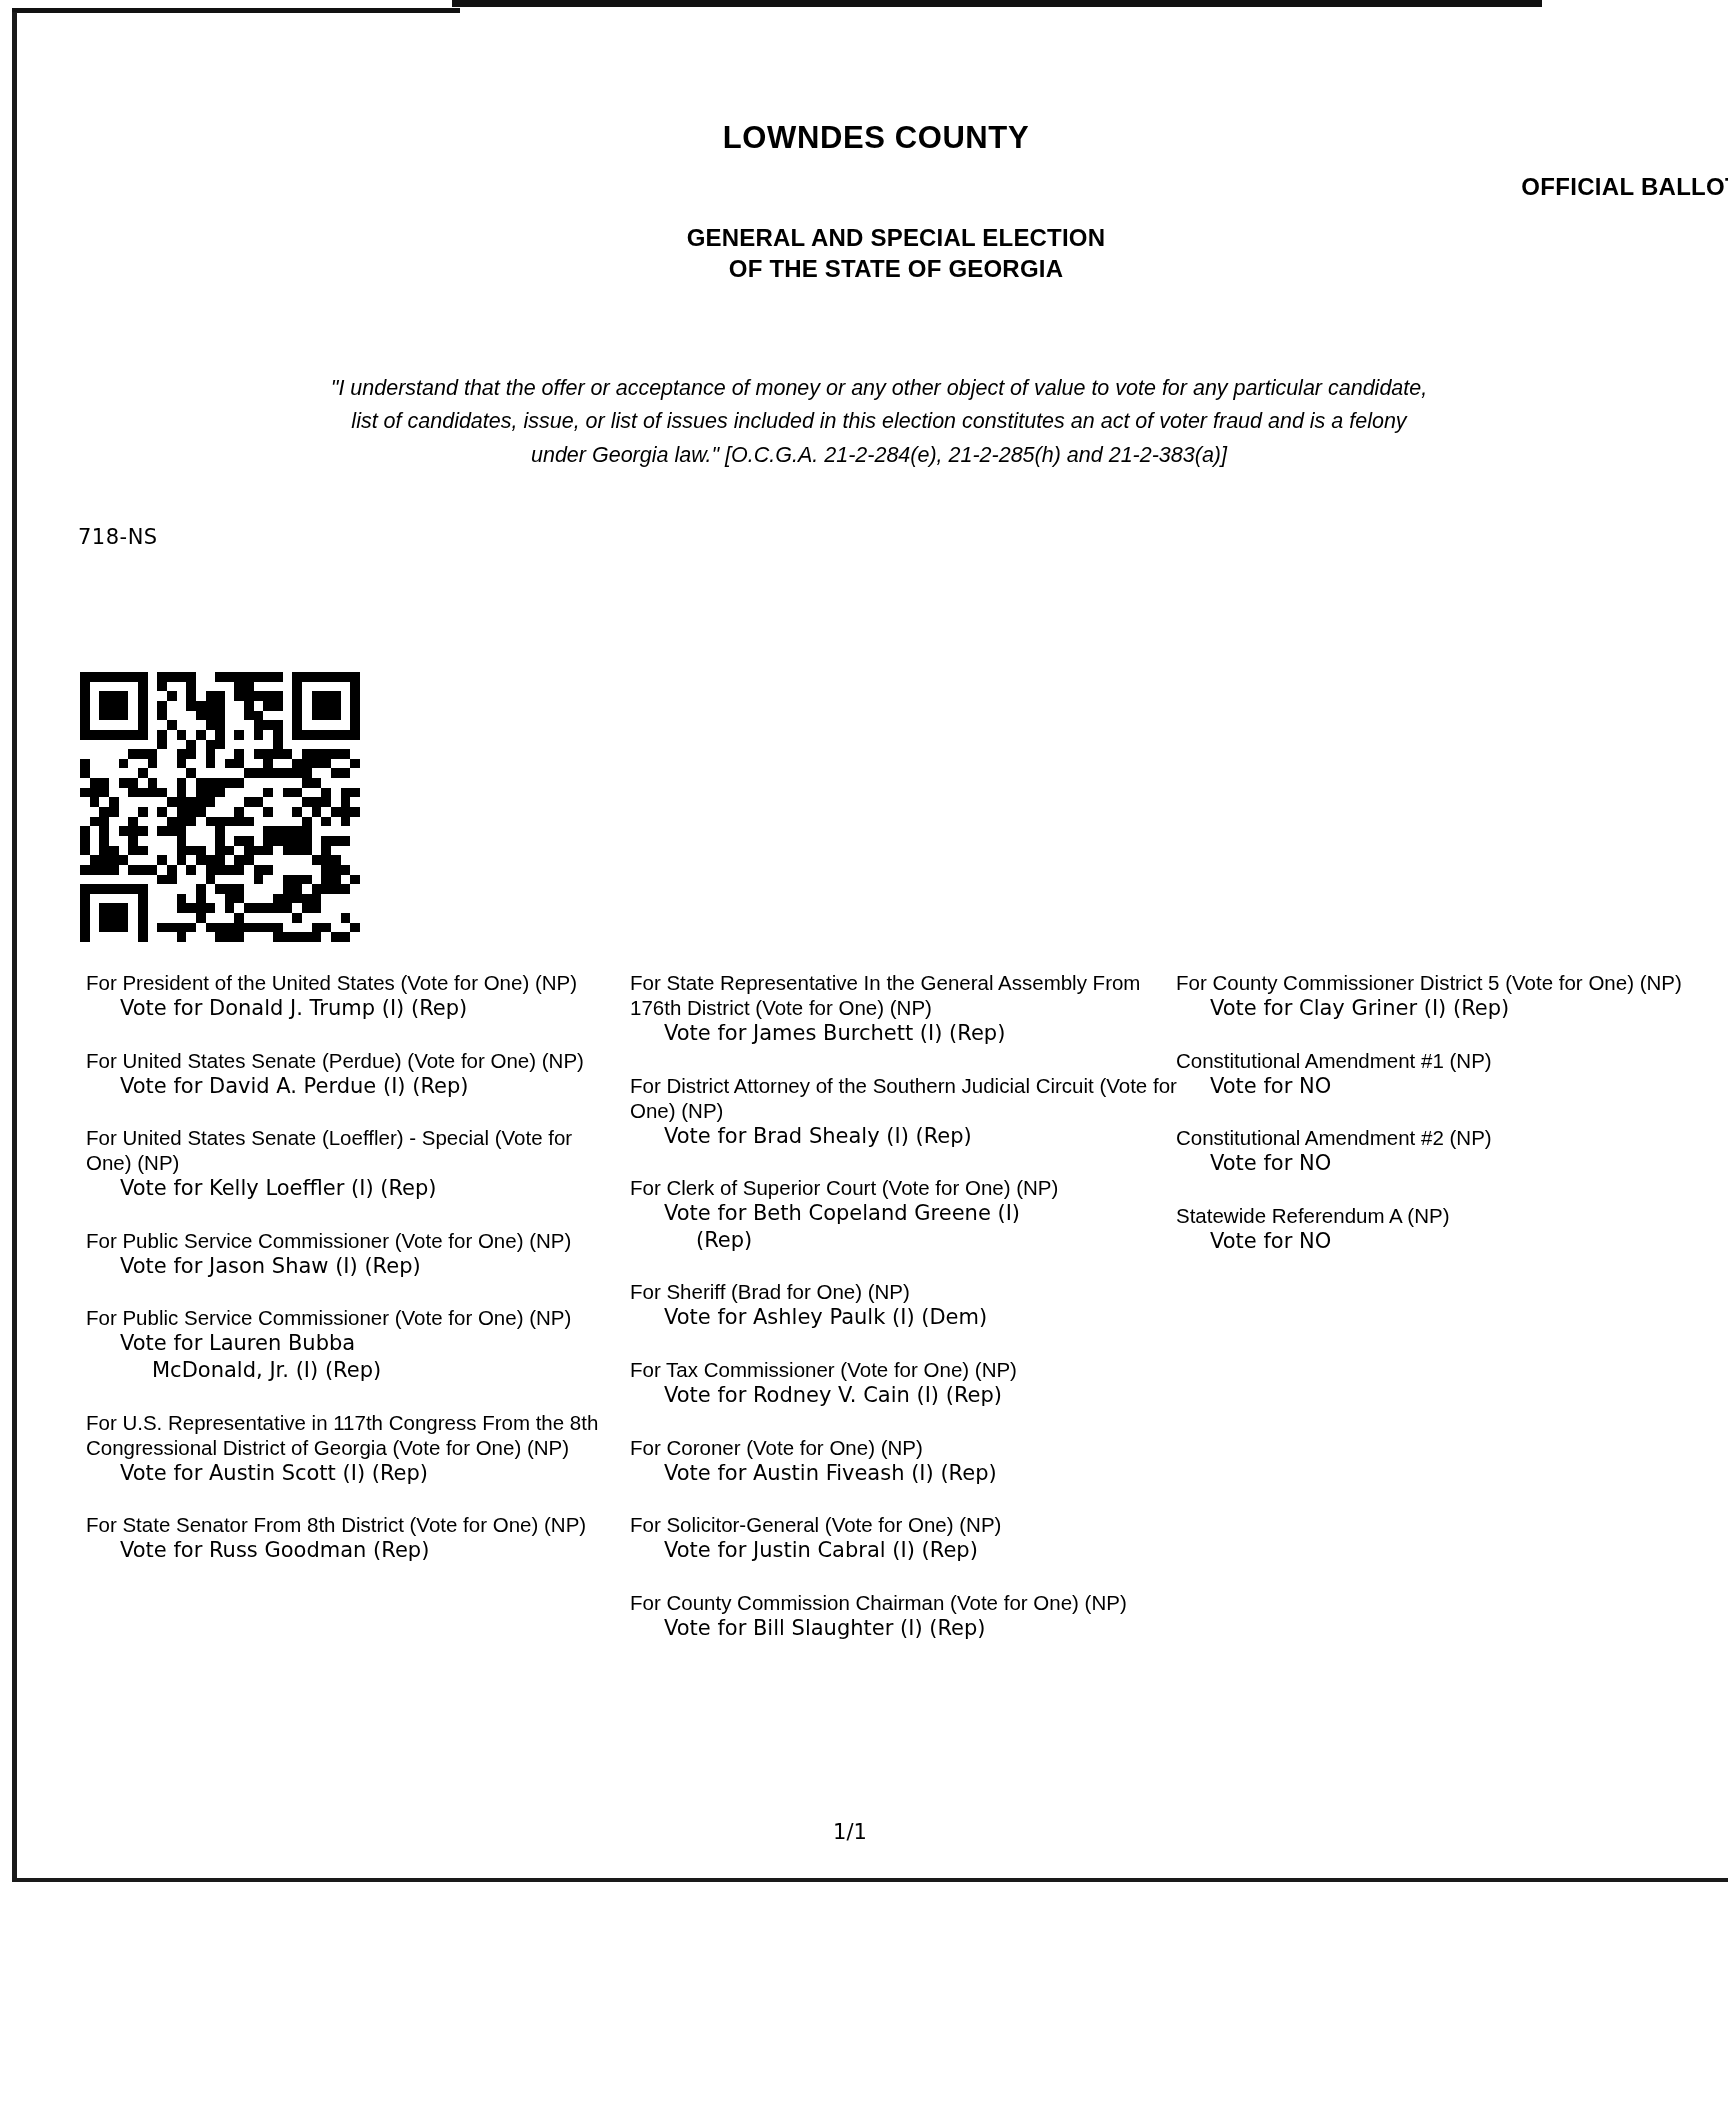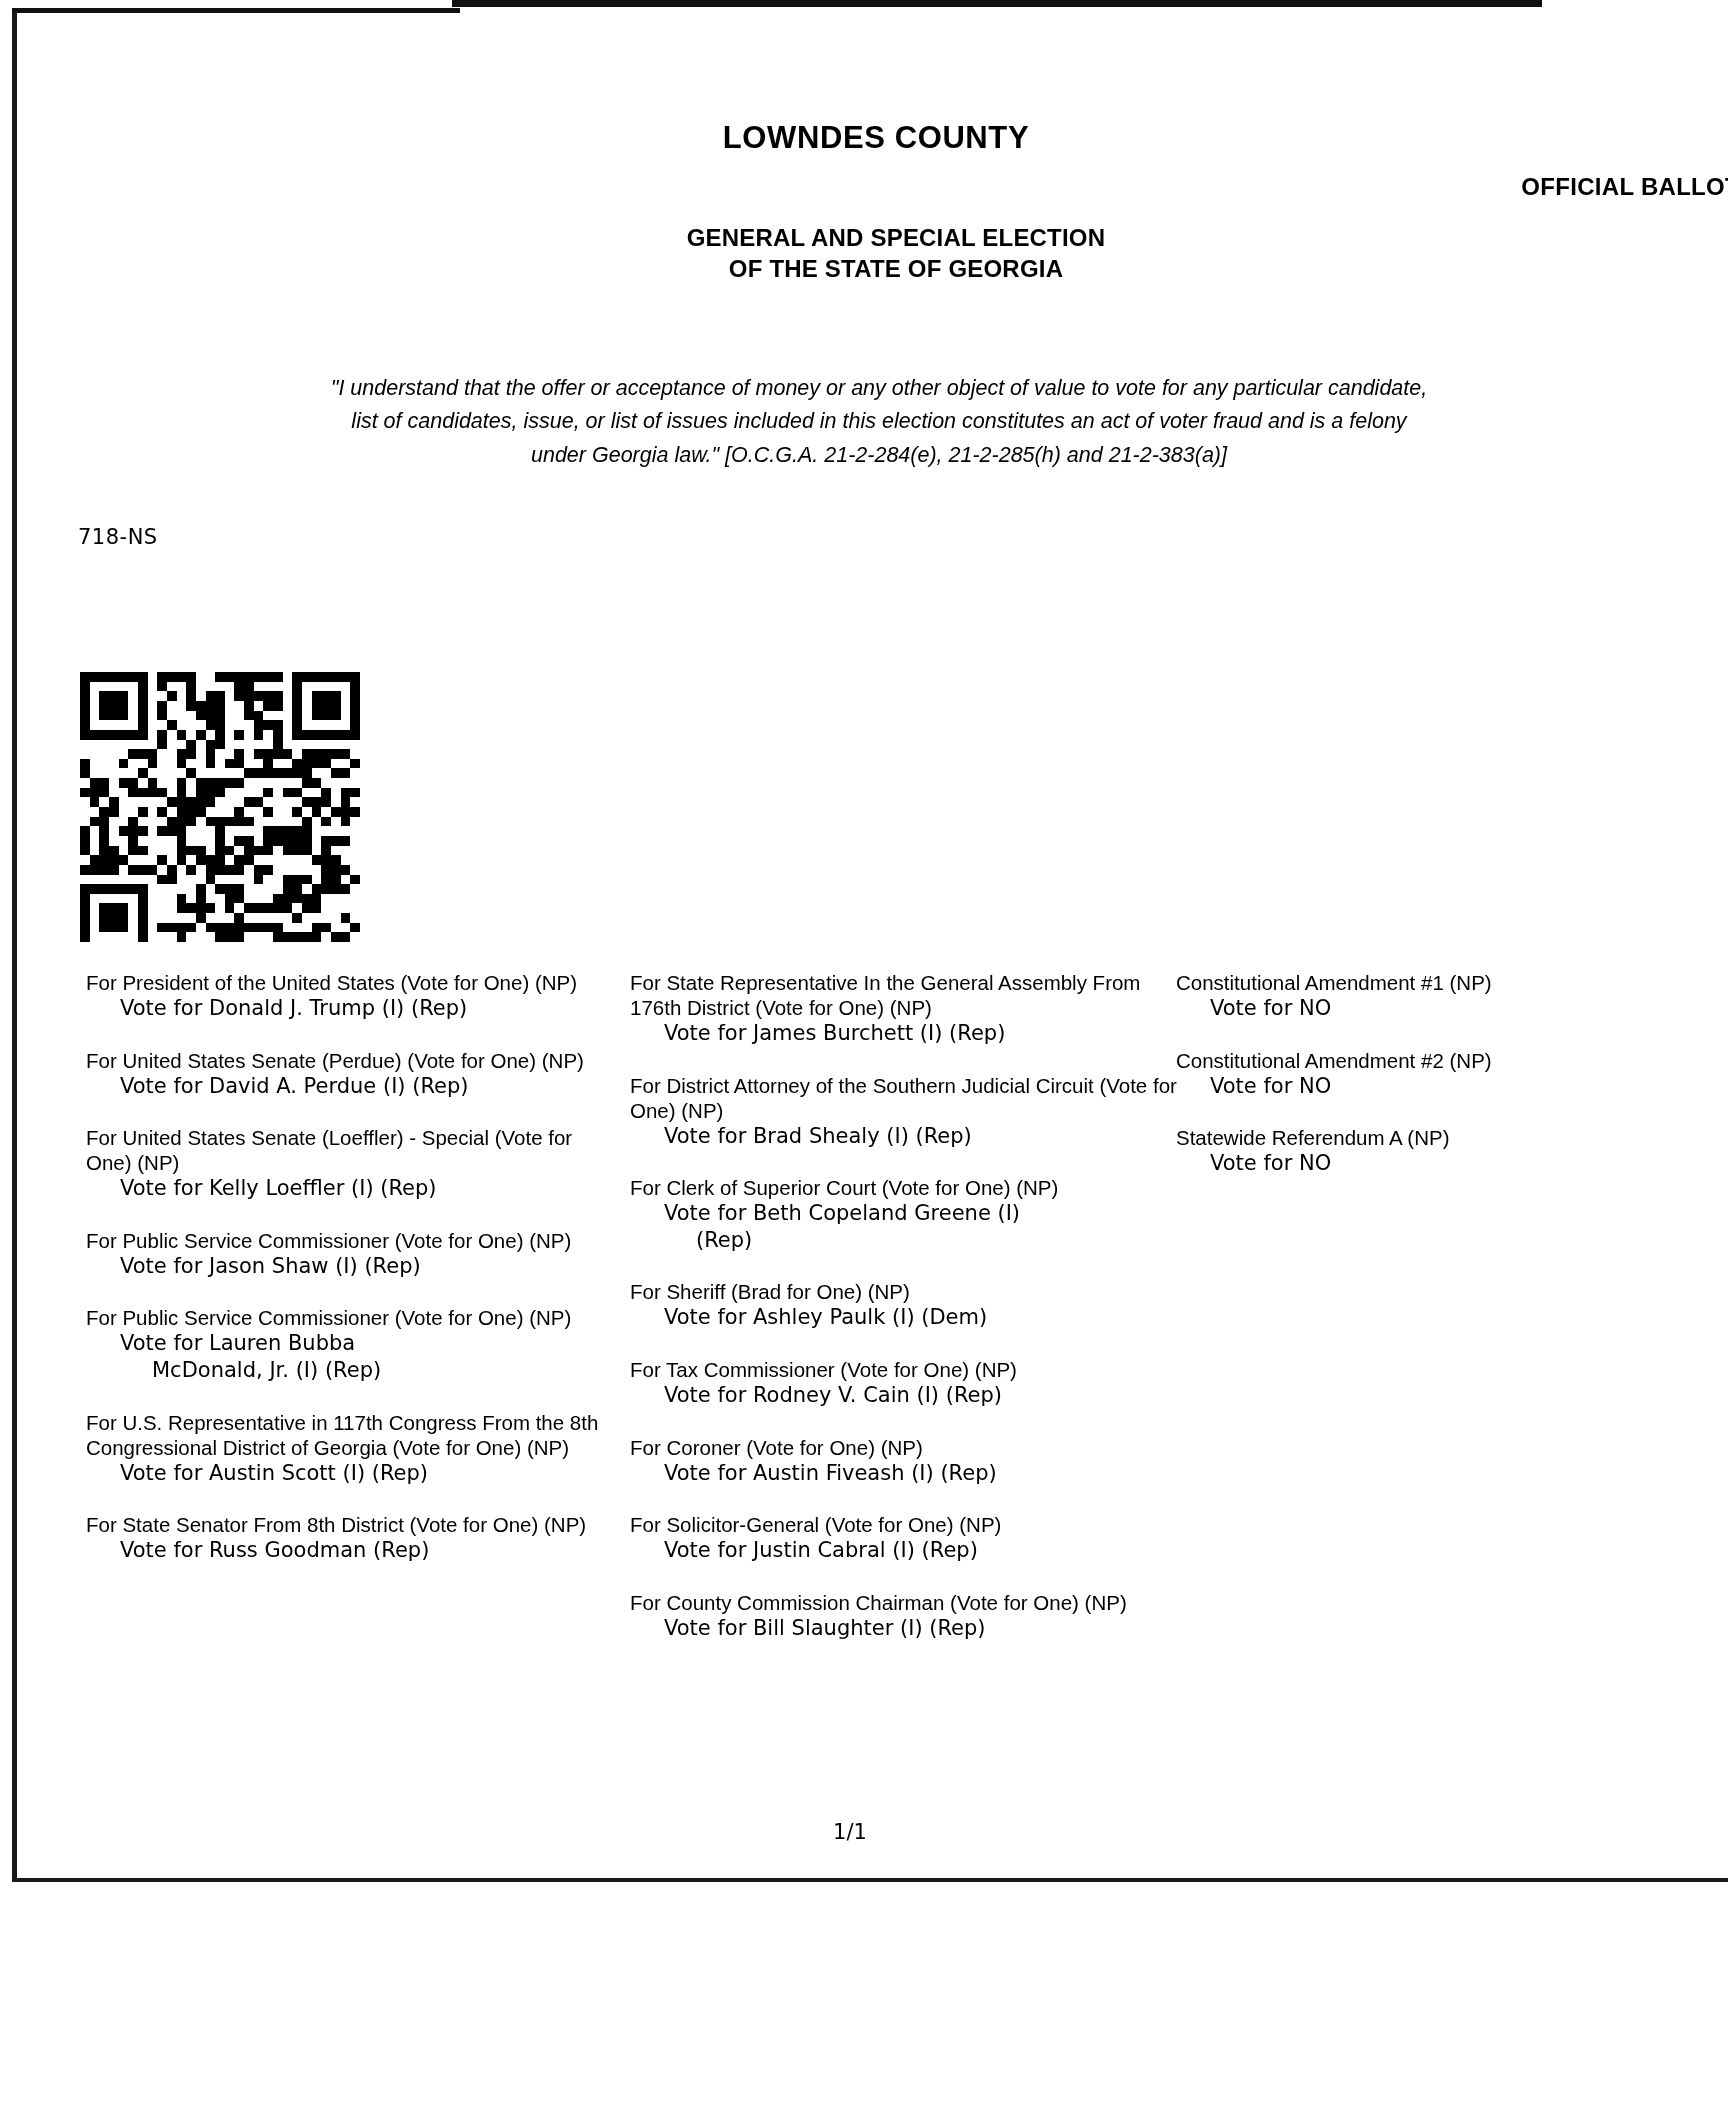--- a/index.html
+++ b/index.html
@@ -241,20 +241,24 @@
           <div class="contest-title">For Solicitor-General  (Vote for One) (NP)</div>
           <div class="choice">Vote for Justin Cabral (I) (Rep)</div>
         </div>
         <div class="contest">
           <div class="contest-title">For County Commission Chairman  (Vote for One) (NP)</div>
           <div class="choice">Vote for Bill Slaughter (I) (Rep)</div>
         </div>
       </div>
     <div class="col col3">
         <div class="contest">
+          <div class="contest-title">For County Commissioner District 5  (Vote for One) (NP)</div>
+          <div class="choice">Vote for Clay Griner (I) (Rep)</div>
+        </div>
+        <div class="contest">
           <div class="contest-title">Constitutional Amendment #1 (NP)</div>
           <div class="choice">Vote for NO</div>
         </div>
         <div class="contest">
           <div class="contest-title">Constitutional Amendment #2 (NP)</div>
           <div class="choice">Vote for NO</div>
         </div>
         <div class="contest">
           <div class="contest-title">Statewide Referendum A (NP)</div>
           <div class="choice">Vote for NO</div>

